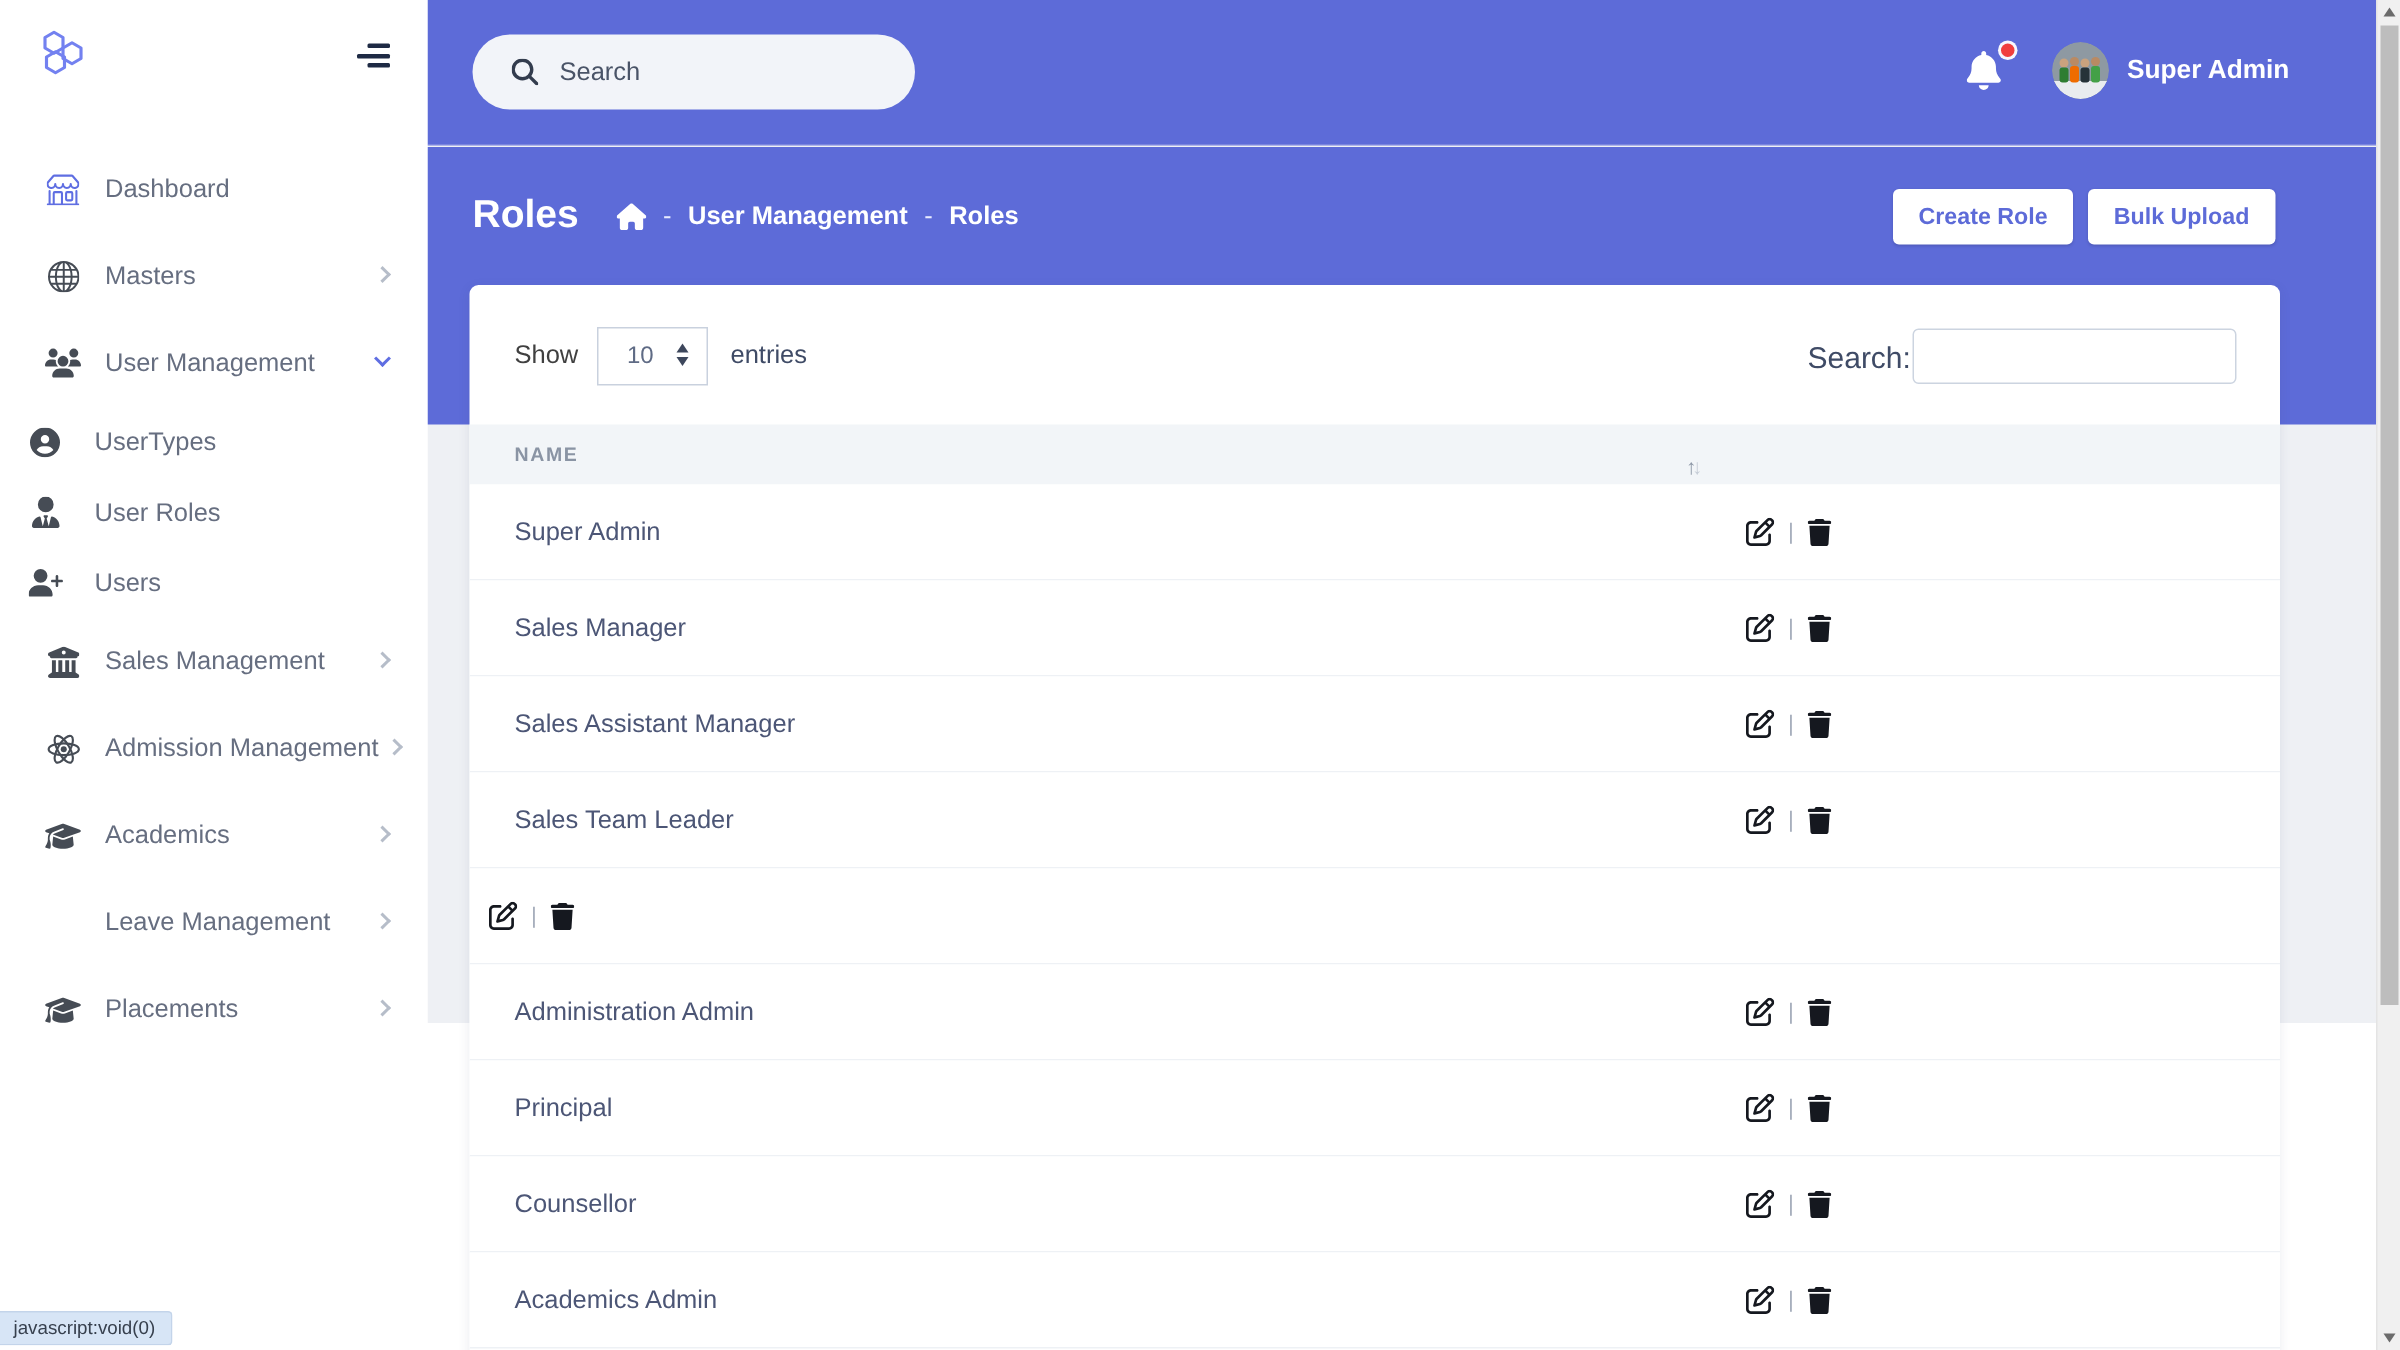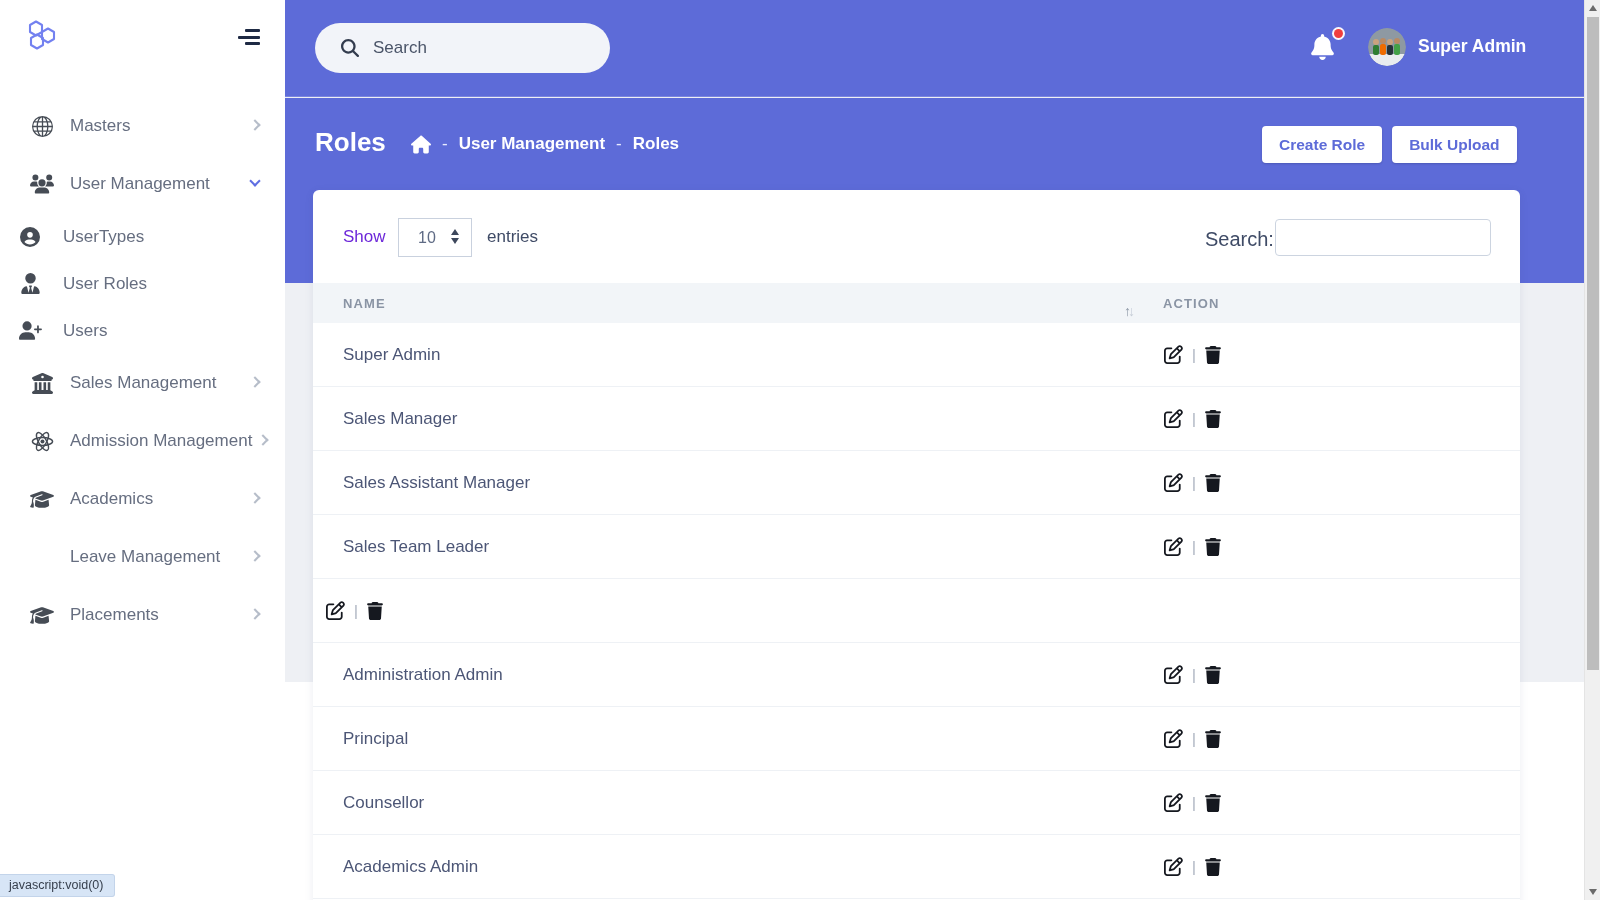--- a/index.html
+++ b/index.html
@@ -43,21 +43,21 @@
   .header-band { position:absolute; left:0; top:98px; right:0; height:185px; background:#5d6bd8; }
   .page-title { position:absolute; left:30px; top:29px; font-size:26px; font-weight:bold; color:#ffffff; }
   .breadcrumb { position:absolute; left:126px; top:36px; display:flex; align-items:center; gap:11px; color:#ffffff; font-size:17px; font-weight:600; }
   .breadcrumb .dash { font-weight:400; color:#e8ebff; }
   .bc-link { cursor:pointer; }
   .hdr-actions { position:absolute; top:28px; left:977px; display:flex; gap:10px; }
   .hdr-btn { background:#ffffff; color:#5d6bd8; border:none; border-radius:4px; height:37px; padding:0 17px; font-size:15.5px; font-weight:bold; font-family:"Liberation Sans", sans-serif; cursor:pointer; box-shadow:0 1px 2px rgba(30,40,90,.25); }
 
   .card { position:absolute; left:28px; top:190px; width:1207px; height:760px; background:#ffffff; border-radius:6px; box-shadow:0 2px 8px rgba(60,70,110,.10); z-index:2; overflow:hidden; }
   .controls { position:absolute; left:0; top:28px; width:100%; height:40px; }
-  .lc-prefix { position:absolute; left:30px; top:9px; font-size:17px; color:#6d28d9; }
+  .lc-prefix { position:absolute; left:30px; top:9px; font-size:17px; color:#404040; }
   .length-sel { position:absolute; left:85px; top:0; width:74px; height:39px; border:1px solid #c9d1de; border-radius:0; display:flex; align-items:center; cursor:pointer; background:#fff; }
   .length-sel .val { margin-left:19px; font-size:16px; color:#5f6b85; }
   .sel-arrows { position:absolute; right:12px; top:10px; display:flex; flex-direction:column; gap:3px; }
   .tri-up { width:0; height:0; border-left:4.5px solid transparent; border-right:4.5px solid transparent; border-bottom:6px solid #3d475c; }
   .tri-down { width:0; height:0; border-left:4.5px solid transparent; border-right:4.5px solid transparent; border-top:6px solid #3d475c; }
   .lc-suffix { position:absolute; left:174px; top:9px; font-size:17px; color:#3f4b66; }
   .tbl-search-label { position:absolute; left:892px; top:10px; font-size:20px; color:#3f4b66; }
   .tbl-search-input { position:absolute; left:962px; top:1px; width:216px; height:37px; border:1px solid #ccd4e0; border-radius:4px; outline:none; padding:0 10px; font-size:16px; color:#3f4b66; font-family:"Liberation Sans", sans-serif; }
 
   .table { position:absolute; left:0; top:93px; width:100%; }
@@ -154,20 +154,28 @@
         </svg>
       </div>
       <div class="menu-toggle">
         <div class="bar short"></div>
           <div class="bar long"></div>
           <div class="bar short"></div>
       </div>
     </div>
 
     <div class="menu">
+      <div class="s-item">
+        <span class="ico accent">
+            <svg width="22" height="22">
+              <use href="#i-shop"></use>
+            </svg>
+          </span>
+        <span class="s-label">Dashboard</span>
+      </div>
       <div class="s-item">
         <span class="ico">
             <svg width="21" height="21">
               <use href="#i-globe"></use>
             </svg>
           </span>
         <span class="s-label">Masters</span>
         <span class="chev"></span>
       </div>
       <div class="s-item">
@@ -320,23 +328,20 @@
         <span class="tbl-search-label">Search:</span>
         <input type="text" class="tbl-search-input" value="" style="">
       </div>
 
       <div class="table">
         <div class="thead">
           <div class="th-name">
             <span class="th-text">NAME</span>
             <span class="sort-icons"><span class="up">↑</span><span class="dn">↓</span></span>
           </div>
-          <div class="th-action">
-            <span class="th-text">ACTION</span>
-          </div>
         </div>
 
         <div class="trow">
           <div class="td-name">Super Admin</div>
           <div class="td-action">
             <span class="act-edit">
                 <svg width="19" height="19">
                   <use href="#i-edit"></use>
                 </svg>
               </span>

